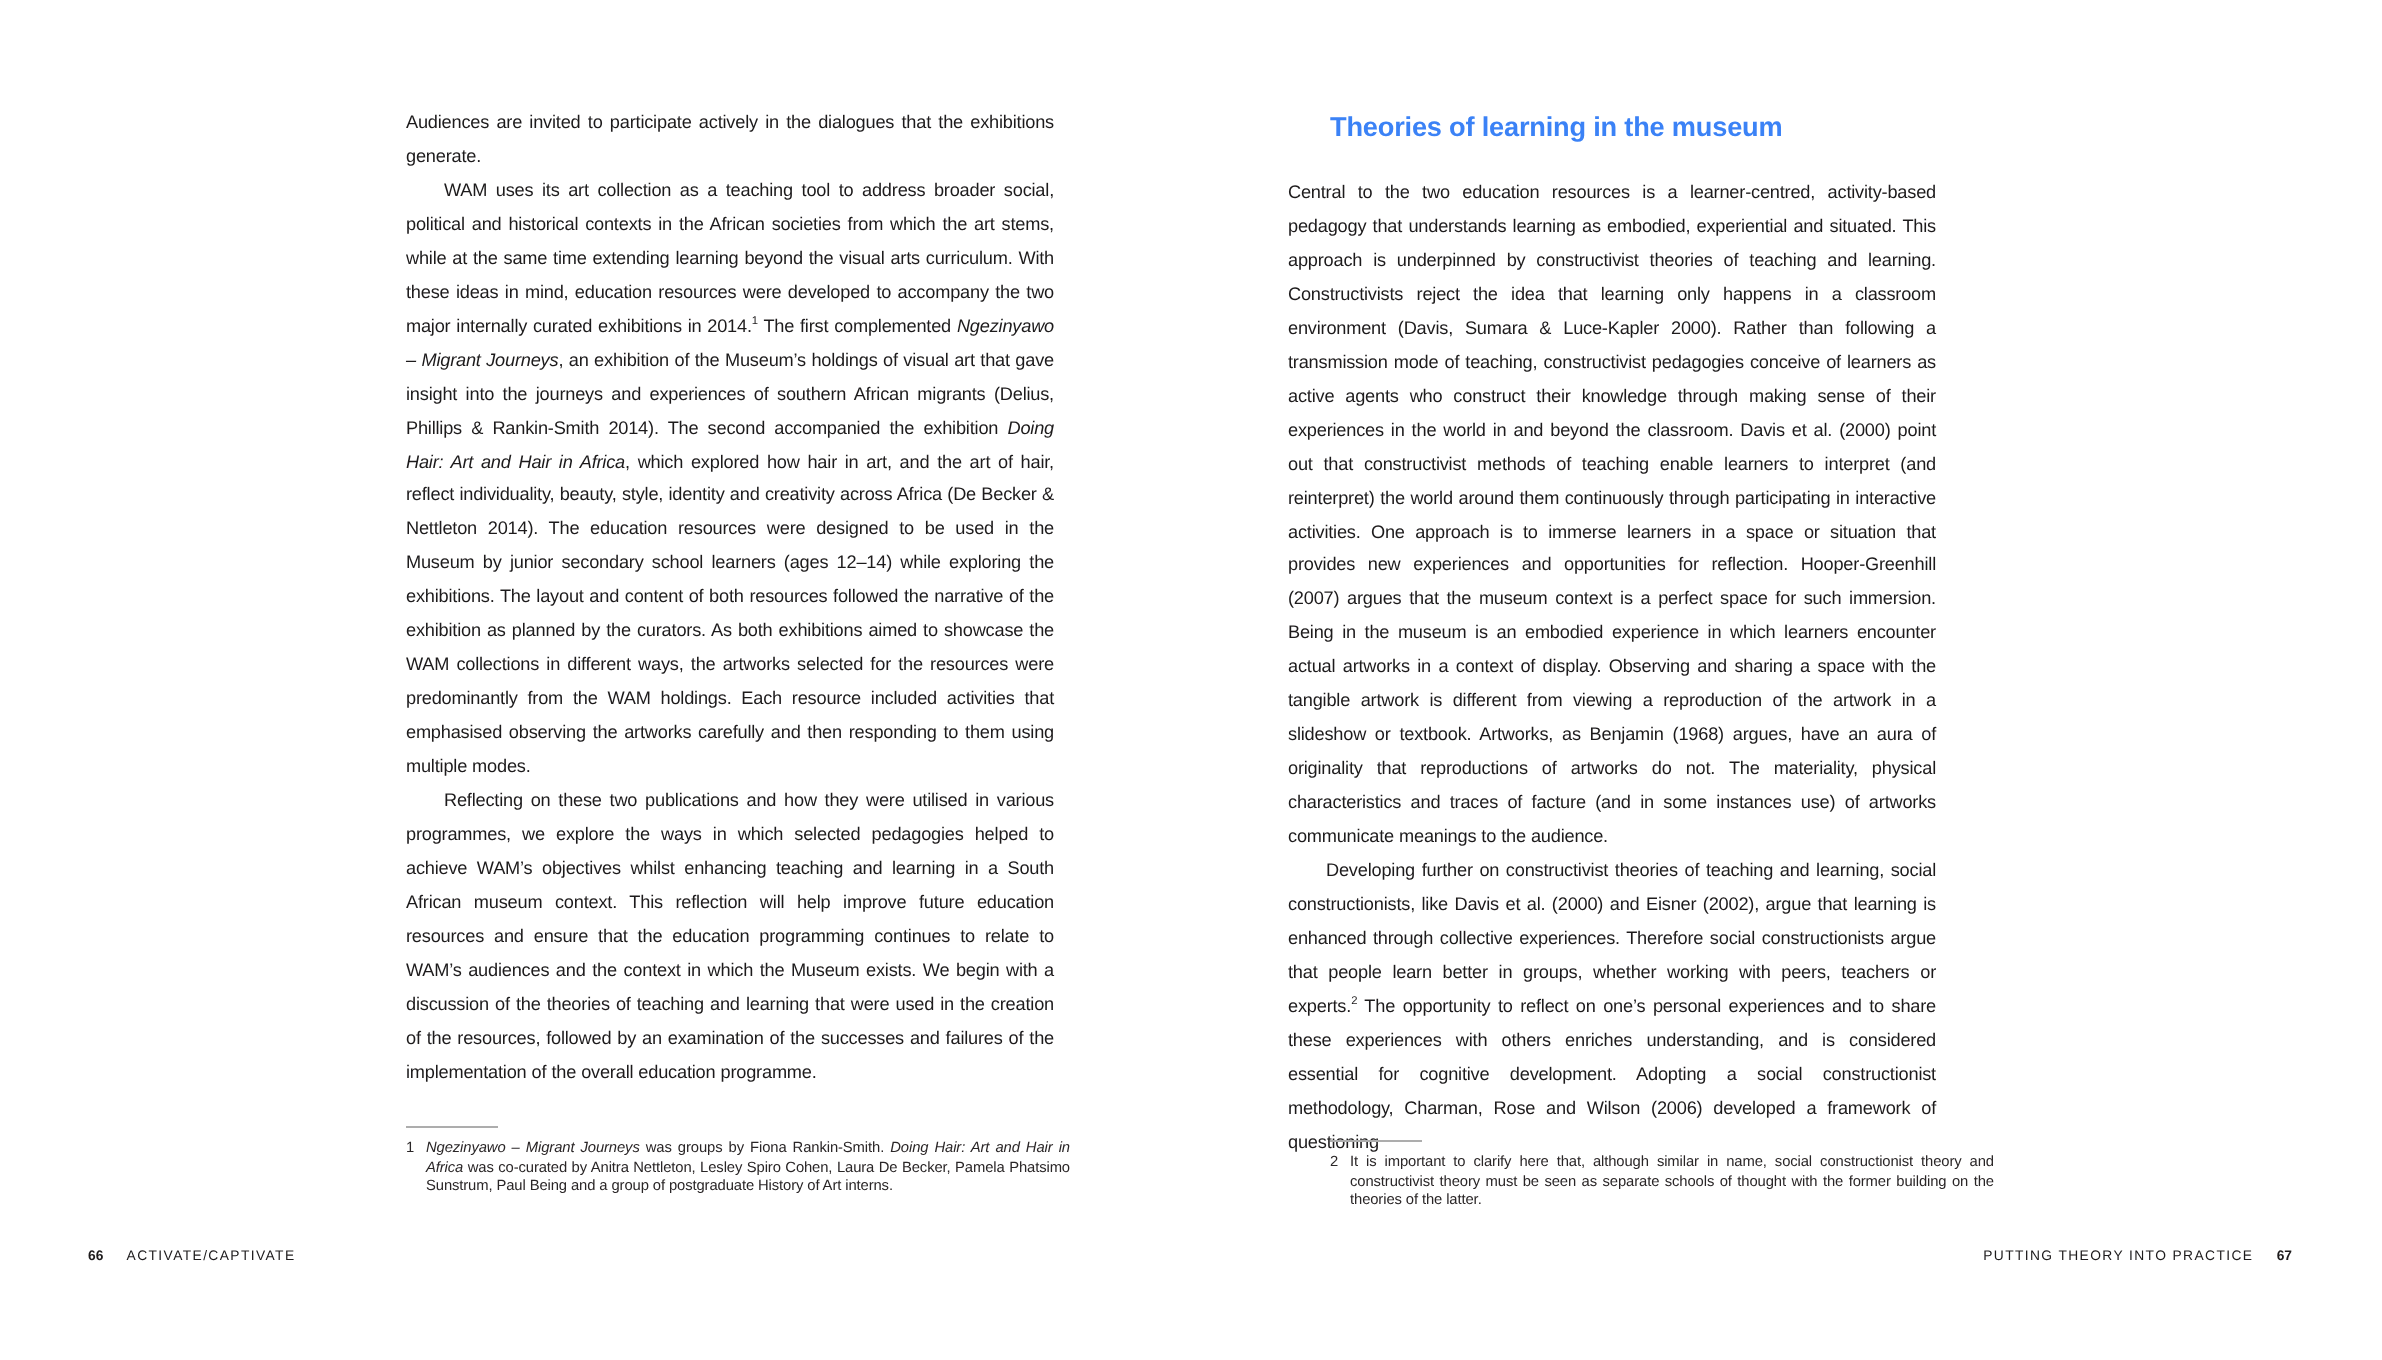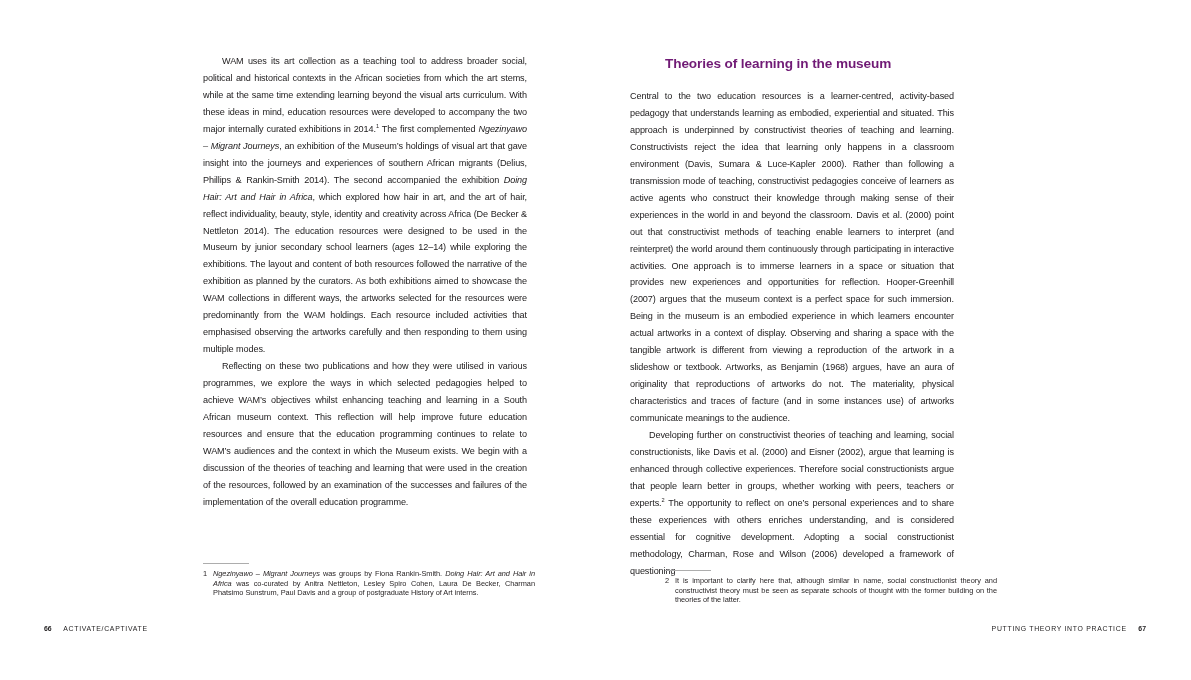--- a/index.html
+++ b/index.html
@@ -33,21 +33,21 @@
     vertical-align: super;
   }
   .section-heading {
     position: absolute;
     left: 665px;
     top: 56px;
     width: 330px;
     font-size: 13.6px;
     font-weight: bold;
     letter-spacing: -0.1px;
-    color: #701a75;
+    color: #3b82f6;
   }
   .fn-rule {
     position: absolute;
     width: 46px;
     height: 1px;
     background: #adadad;
   }
   .footnote {
     position: absolute;
     width: 332px;
@@ -81,39 +81,40 @@
   }
   .footer-left { left: 44px; }
   .footer-left .footer-label { margin-left: 9px; }
   .footer-right { right: 45px; text-align: right; }
   .footer-right .page-num { margin-left: 9px; }
 </style>
 </head>
 <body>
 
 <div class="body-col" style="left:203px; top:53px;">
+    <div class="para"><span>Audiences are invited to participate actively in the dialogues that the exhibitions generate.</span></div>
     <div class="para indent"><span>WAM uses its art collection as a teaching tool to address broader social, political and historical contexts in the African societies from which the art stems, while at the same time extending learning beyond the visual arts curriculum. With these ideas in mind, education resources were developed to accompany the two major internally curated exhibitions in 2014.</span><sup>1</sup><span> The first complemented </span><i>Ngezinyawo – Migrant Journeys</i><span>, an exhibition of the Museum’s holdings of visual art that gave insight into the journeys and experiences of southern African migrants (Delius, Phillips &amp; Rankin-Smith 2014). The second accompanied the exhibition </span><i>Doing Hair: Art and Hair in Africa</i><span>, which explored how hair in art, and the art of hair, reflect individuality, beauty, style, identity and creativity across Africa (De Becker &amp; Nettleton 2014). The education resources were designed to be used in the Museum by junior secondary school learners (ages 12–14) while exploring the exhibitions. The layout and content of both resources followed the narrative of the exhibition as planned by the curators. As both exhibitions aimed to showcase the WAM collections in different ways, the artworks selected for the resources were predominantly from the WAM holdings. Each resource included activities that emphasised observing the artworks carefully and then responding to them using multiple modes.</span></div>
     <div class="para indent"><span>Reflecting on these two publications and how they were utilised in various programmes, we explore the ways in which selected pedagogies helped to achieve WAM’s objectives whilst enhancing teaching and learning in a South African museum context. This reflection will help improve future education resources and ensure that the education programming continues to relate to WAM’s audiences and the context in which the Museum exists. We begin with a discussion of the theories of teaching and learning that were used in the creation of the resources, followed by an examination of the successes and failures of the implementation of the overall education programme.</span></div>
   </div>
 
 <div class="fn-rule" style="left:203px; top:563px;"></div>
 
 <div class="footnote" style="left:203px; top:569px;">
   <span class="fn-number">1</span>
-  <span class="fn-text"><i>Ngezinyawo – Migrant Journeys</i><span> was groups by Fiona Rankin-Smith. </span><i>Doing Hair: Art and Hair in Africa</i><span> was co-curated by Anitra Nettleton, Lesley Spiro Cohen, Laura De Becker, Charman Phatsimo Sunstrum, Paul Davis and a group of postgraduate History of Art interns.</span></span>
+  <span class="fn-text"><i>Ngezinyawo – Migrant Journeys</i><span> was groups by Fiona Rankin-Smith. </span><i>Doing Hair: Art and Hair in Africa</i><span> was co-curated by Anitra Nettleton, Lesley Spiro Cohen, Laura De Becker, Pamela Phatsimo Sunstrum, Paul Being and a group of postgraduate History of Art interns.</span></span>
 </div>
 
 <div class="running-footer footer-left">
   <span class="page-num">66</span>
   <span class="footer-label">ACTIVATE/CAPTIVATE</span>
 </div>
 
 <div class="section-heading">Theories of learning in the museum</div>
 
-<div class="body-col" style="left:630px; top:88px;">
+<div class="body-col" style="left:644px; top:88px;">
     <div class="para"><span>Central to the two education resources is a learner-centred, activity-based pedagogy that understands learning as embodied, experiential and situated. This approach is underpinned by constructivist theories of teaching and learning. Constructivists reject the idea that learning only happens in a classroom environment (Davis, Sumara &amp; Luce-Kapler 2000). Rather than following a transmission mode of teaching, constructivist pedagogies conceive of learners as active agents who construct their knowledge through making sense of their experiences in the world in and beyond the classroom. Davis et al. (2000) point out that constructivist methods of teaching enable learners to interpret (and reinterpret) the world around them continuously through participating in interactive activities. One approach is to immerse learners in a space or situation that provides new experiences and opportunities for reflection. Hooper-Greenhill (2007) argues that the museum context is a perfect space for such immersion. Being in the museum is an embodied experience in which learners encounter actual artworks in a context of display. Observing and sharing a space with the tangible artwork is different from viewing a reproduction of the artwork in a slideshow or textbook. Artworks, as Benjamin (1968) argues, have an aura of originality that reproductions of artworks do not. The materiality, physical characteristics and traces of facture (and in some instances use) of artworks communicate meanings to the audience.</span></div>
     <div class="para indent"><span>Developing further on constructivist theories of teaching and learning, social constructionists, like Davis et al. (2000) and Eisner (2002), argue that learning is enhanced through collective experiences. Therefore social constructionists argue that people learn better in groups, whether working with peers, teachers or experts.</span><sup>2</sup><span> The opportunity to reflect on one’s personal experiences and to share these experiences with others enriches understanding, and is considered essential for cognitive development. Adopting a social constructionist methodology, Charman, Rose and Wilson (2006) developed a framework of questioning</span></div>
   </div>
 
 <div class="fn-rule" style="left:665px; top:570px;"></div>
 
 <div class="footnote" style="left:665px; top:576px;">
   <span class="fn-number">2</span>
   <span class="fn-text"><span>It is important to clarify here that, although similar in name, social constructionist theory and constructivist theory must be seen as separate schools of thought with the former building on the theories of the latter.</span></span>
 </div>

